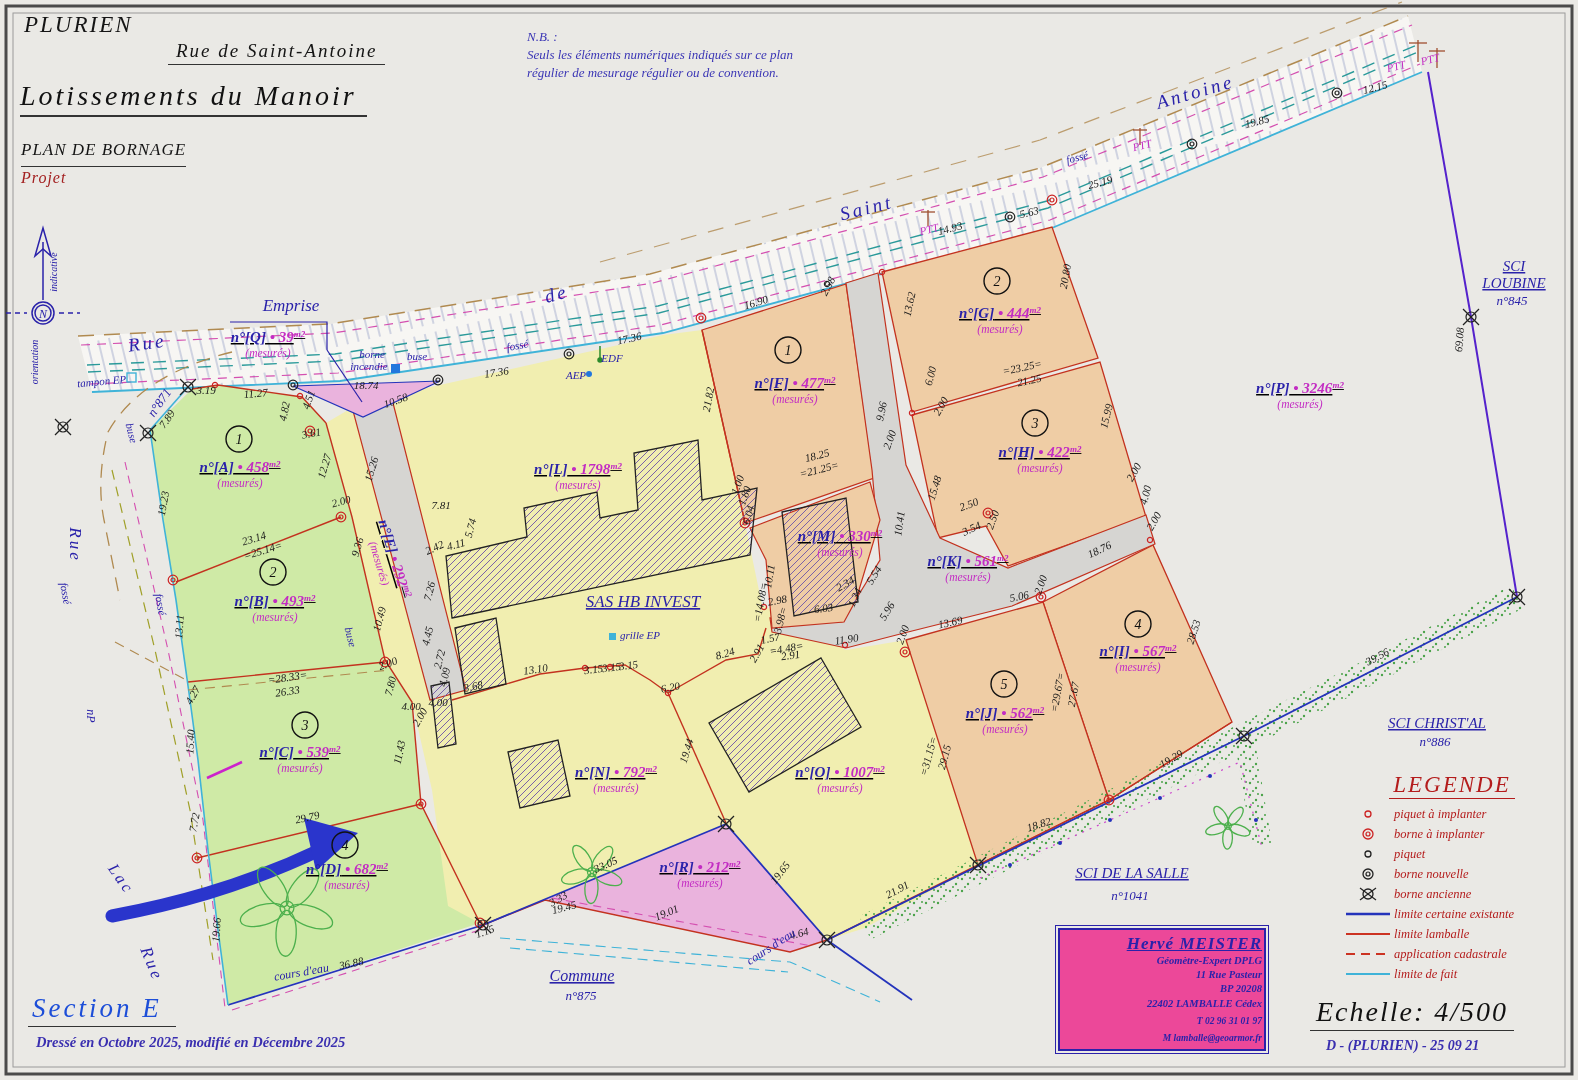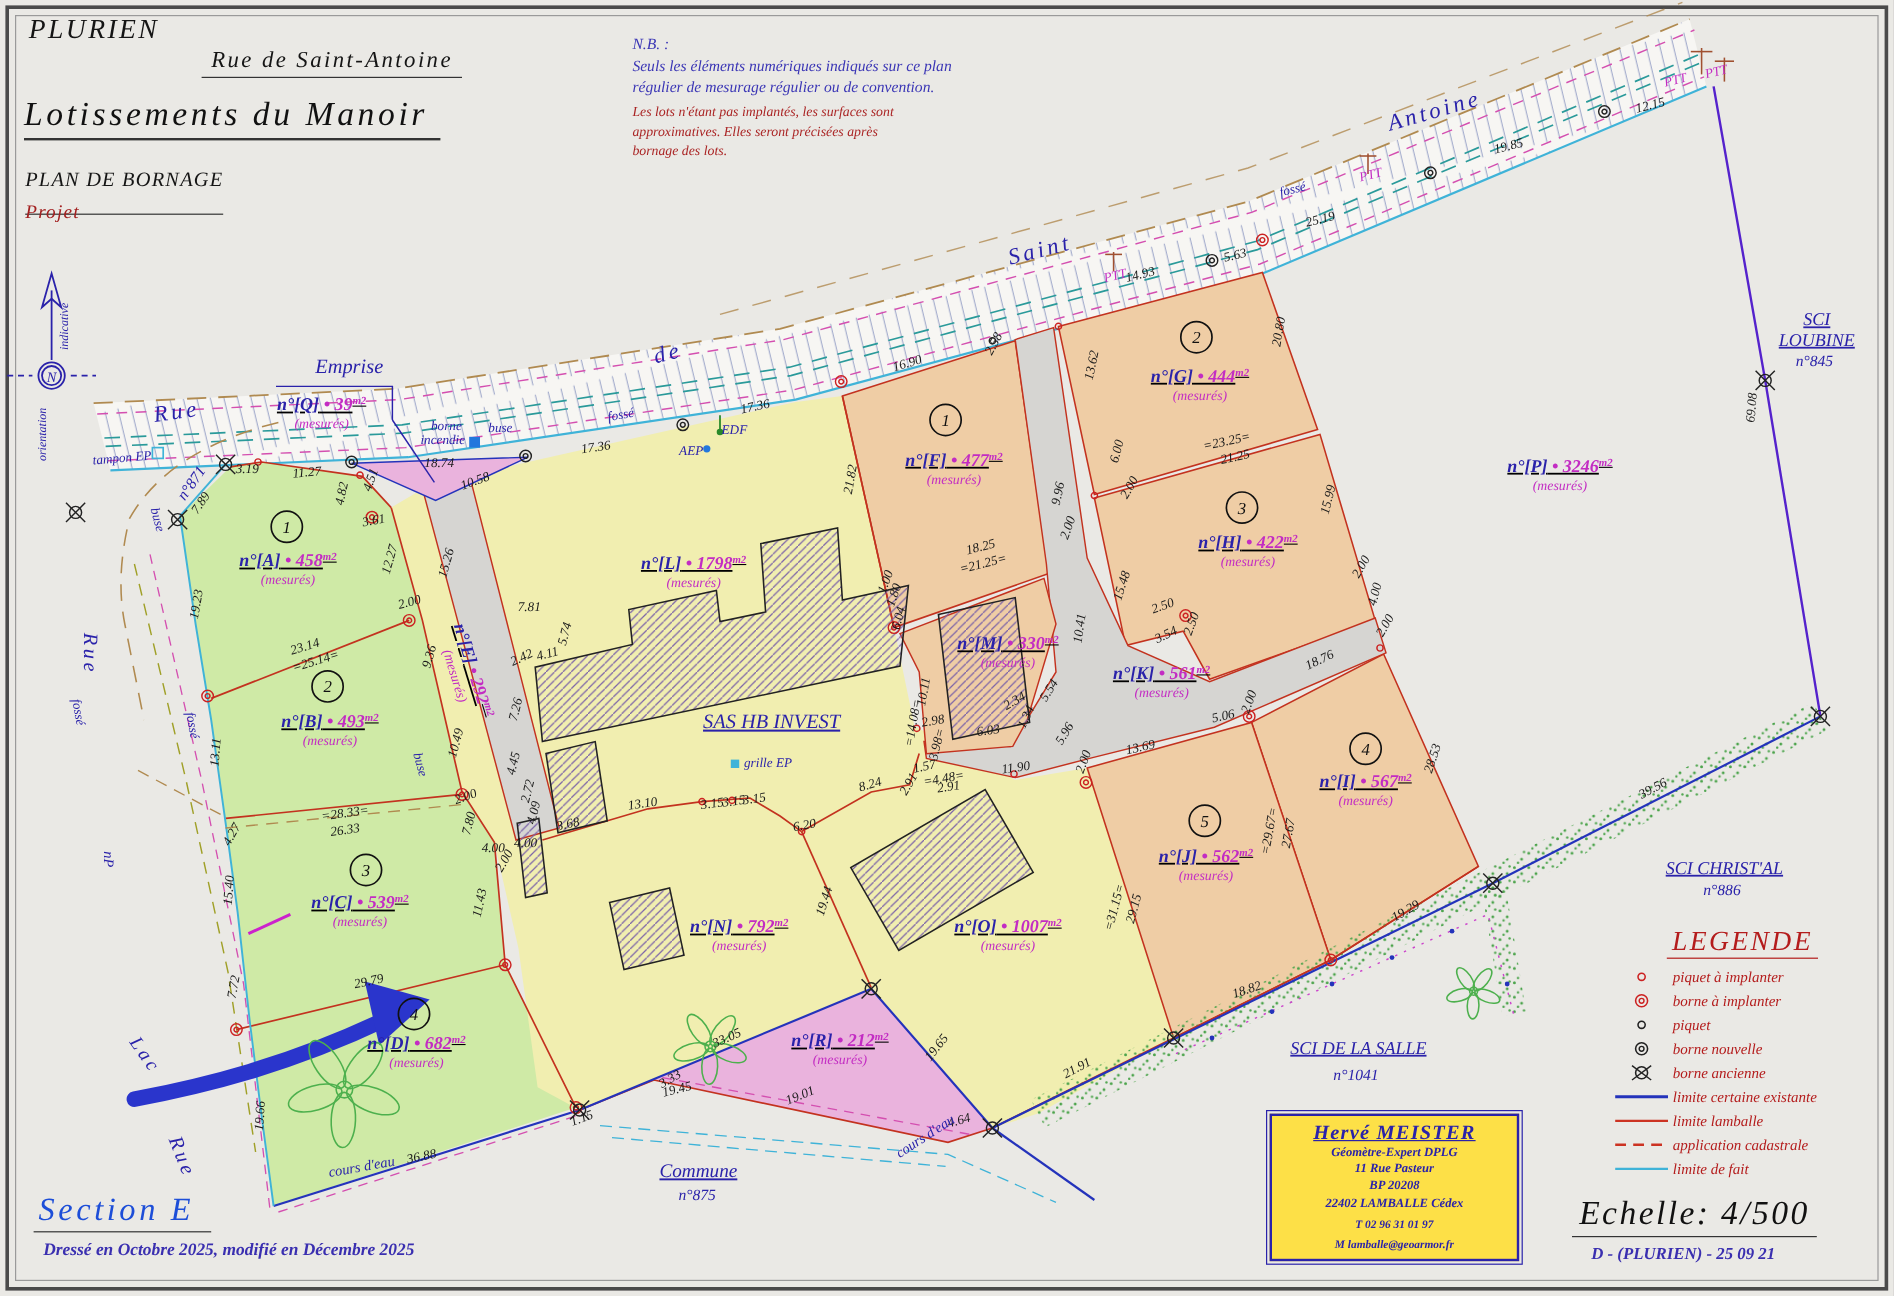--- a/index.html
+++ b/index.html
@@ -9,39 +9,39 @@
   svg{position:absolute;left:0;top:0;}
   svg text{font-family:"Liberation Serif",serif;}
 
   
   .tb-commune{left:24px;top:12px;font-size:23px;font-style:italic;color:#151515;letter-spacing:2px;}
   .tb-street{left:168px;top:40px;font-size:19px;font-style:italic;color:#151515;
              border-bottom:1.5px solid #333;padding:0 8px 2px;letter-spacing:2px;}
   .tb-title{left:20px;top:80px;font-size:28px;font-style:italic;color:#111;
             border-bottom:2px solid #333;padding:0 10px 3px 0;letter-spacing:3px;}
   .tb-sub{left:21px;top:140px;font-size:17px;font-style:italic;color:#151515;
-          border-bottom:1.5px solid #333;padding-bottom:18px;letter-spacing:1px;}
+          border-bottom:1.5px solid #333;padding-bottom:6px;letter-spacing:1px;}
   .tb-status{left:21px;top:169px;font-size:16px;font-style:italic;color:#a32020;letter-spacing:1px;}
 
   
   .nb{left:527px;top:28px;width:310px;font-size:13px;font-style:italic;color:#3a35b5;line-height:1.4;}
   .nb-warn{left:527px;top:86px;width:310px;font-size:11.5px;font-style:italic;color:#aa2424;line-height:1.4;}
 
   
   .legend{left:1338px;top:772px;width:228px;}
   .legend-title{text-align:center;color:#b41c1c;font-size:23px;font-style:italic;
                 margin-bottom:6px;letter-spacing:2px;}
   .legend-title span{border-bottom:1.5px solid #b41c1c;padding:0 4px 1px;}
   .legend-row{display:flex;align-items:center;height:20px;}
   .legend-row svg{position:static;flex:0 0 56px;}
   .legend-label{color:#b41c1c;font-size:12.5px;font-style:italic;white-space:nowrap;}
 
   
   .survbox{left:1058px;top:928px;width:200px;border:2px solid #2a22aa;outline:1px solid #2a22aa;
-           outline-offset:2px;background:#fde047;text-align:center;color:#2a22aa;
+           outline-offset:2px;background:#ec4899;text-align:right;color:#2a22aa;
            font-style:italic;padding:4px 2px 5px;}
   .sv-name{font-size:17px;font-weight:bold;text-decoration:underline;letter-spacing:1px;}
   .sv-line{font-size:10.5px;font-weight:bold;line-height:1.35;}
   .sv-contact{font-size:9.5px;font-weight:bold;margin-top:4px;line-height:1.35;}
 
   
   .f-section{left:28px;top:993px;font-size:27px;font-style:italic;color:#1d4ed8;
              border-bottom:1.5px solid #333;padding:0 14px 2px 4px;letter-spacing:3px;}
   .f-drawn{left:36px;top:1034px;font-size:14.5px;font-style:italic;font-weight:bold;color:#3a2fb0;}
   .f-scale{left:1310px;top:996px;font-size:28px;font-style:italic;color:#111;
@@ -670,25 +670,20 @@
 <div class="abs tb-street">Rue de Saint-Antoine</div>
 <div class="abs tb-title">Lotissements du Manoir</div>
 <div class="abs tb-sub">PLAN DE BORNAGE</div>
 <div class="abs tb-status">Projet</div>
 
 <div class="abs nb">
   <div>N.B. :</div>
   <div>Seuls les éléments numériques indiqués sur ce plan</div>
   <div>régulier de mesurage régulier ou de convention.</div>
 </div>
-<div class="abs nb-warn">
-  <div>Les lots n'étant pas implantés, les surfaces sont</div>
-  <div>approximatives. Elles seront précisées après</div>
-  <div>bornage des lots.</div>
-</div>
 
 <div class="abs legend">
   <div class="legend-title">
     <span>LEGENDE</span>
   </div>
   <div id="legend-items">
         <div class="legend-row">
           <svg width="56" height="16">
             <circle cx="30" cy="8" r="3" fill="none" stroke="#cc2222" stroke-width="1.3"></circle>
           </svg>

